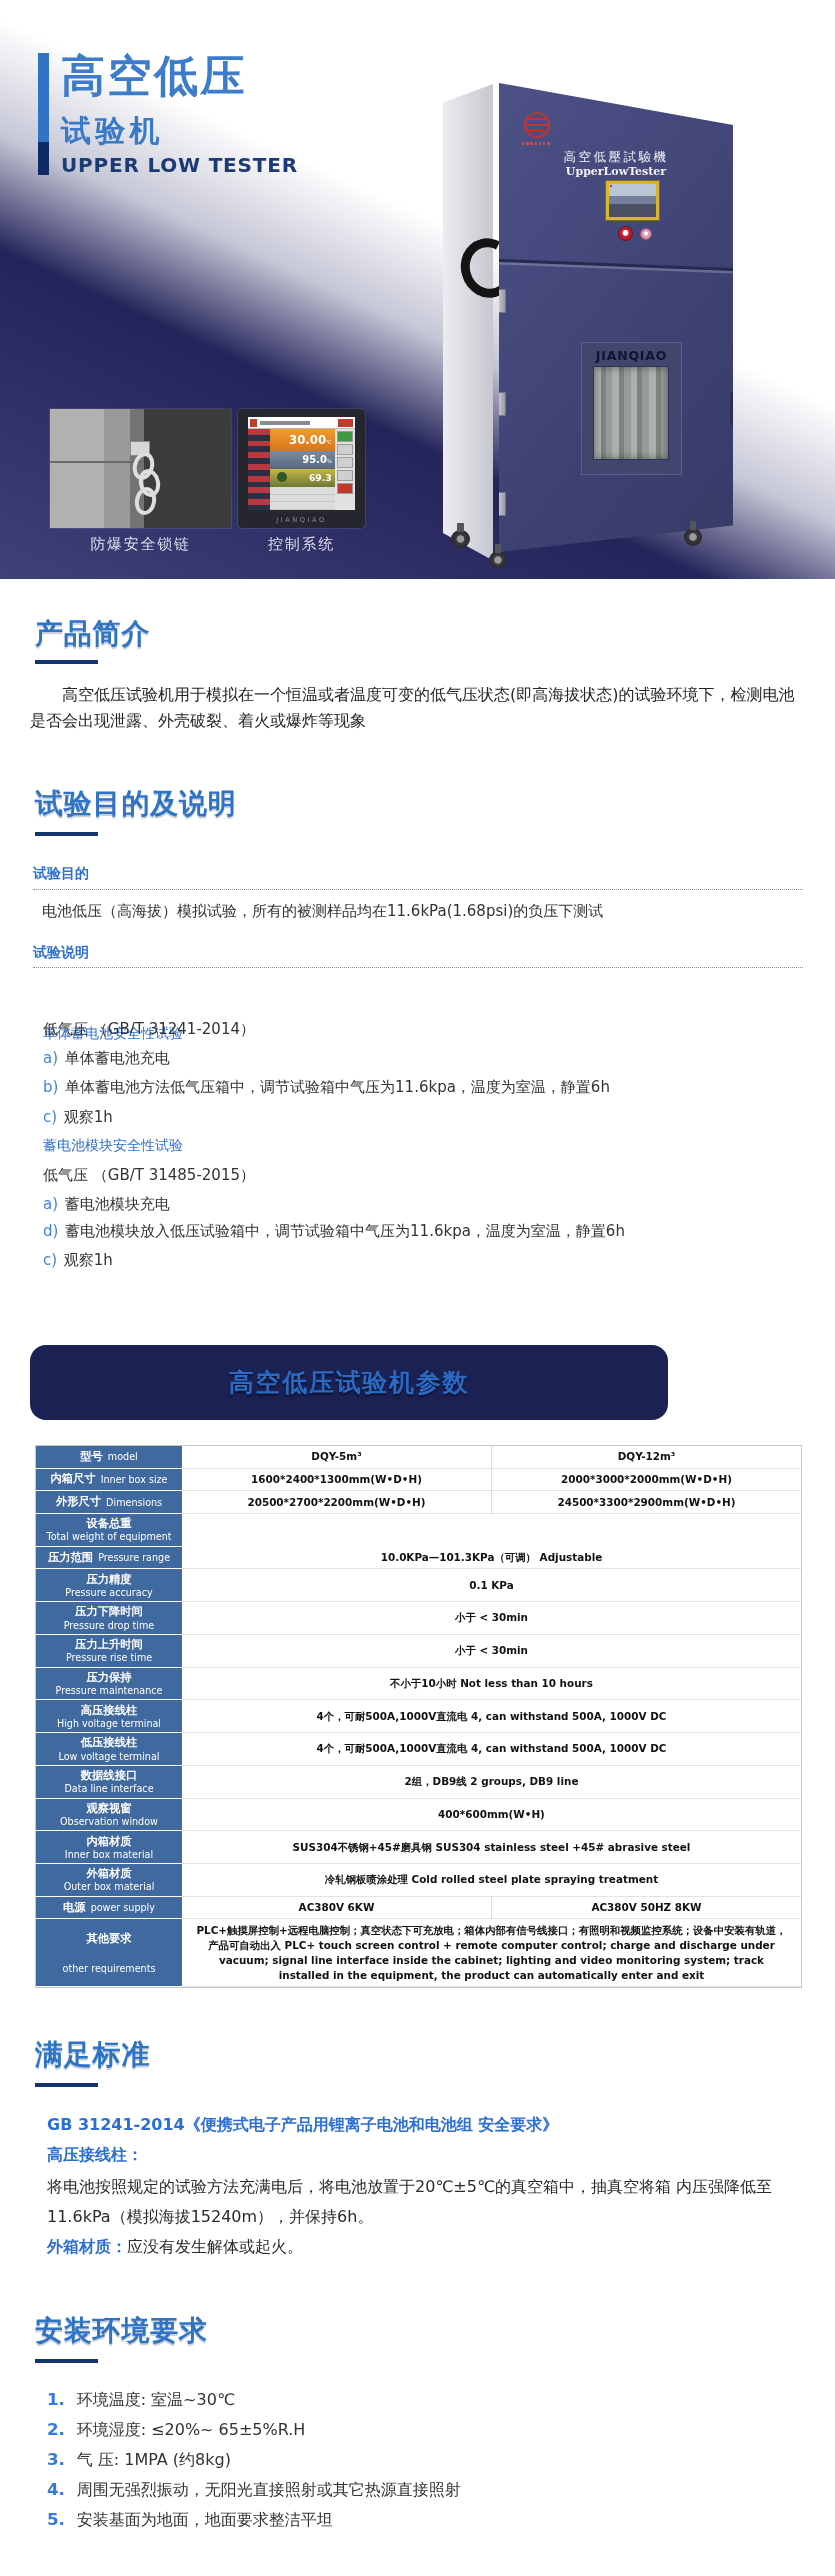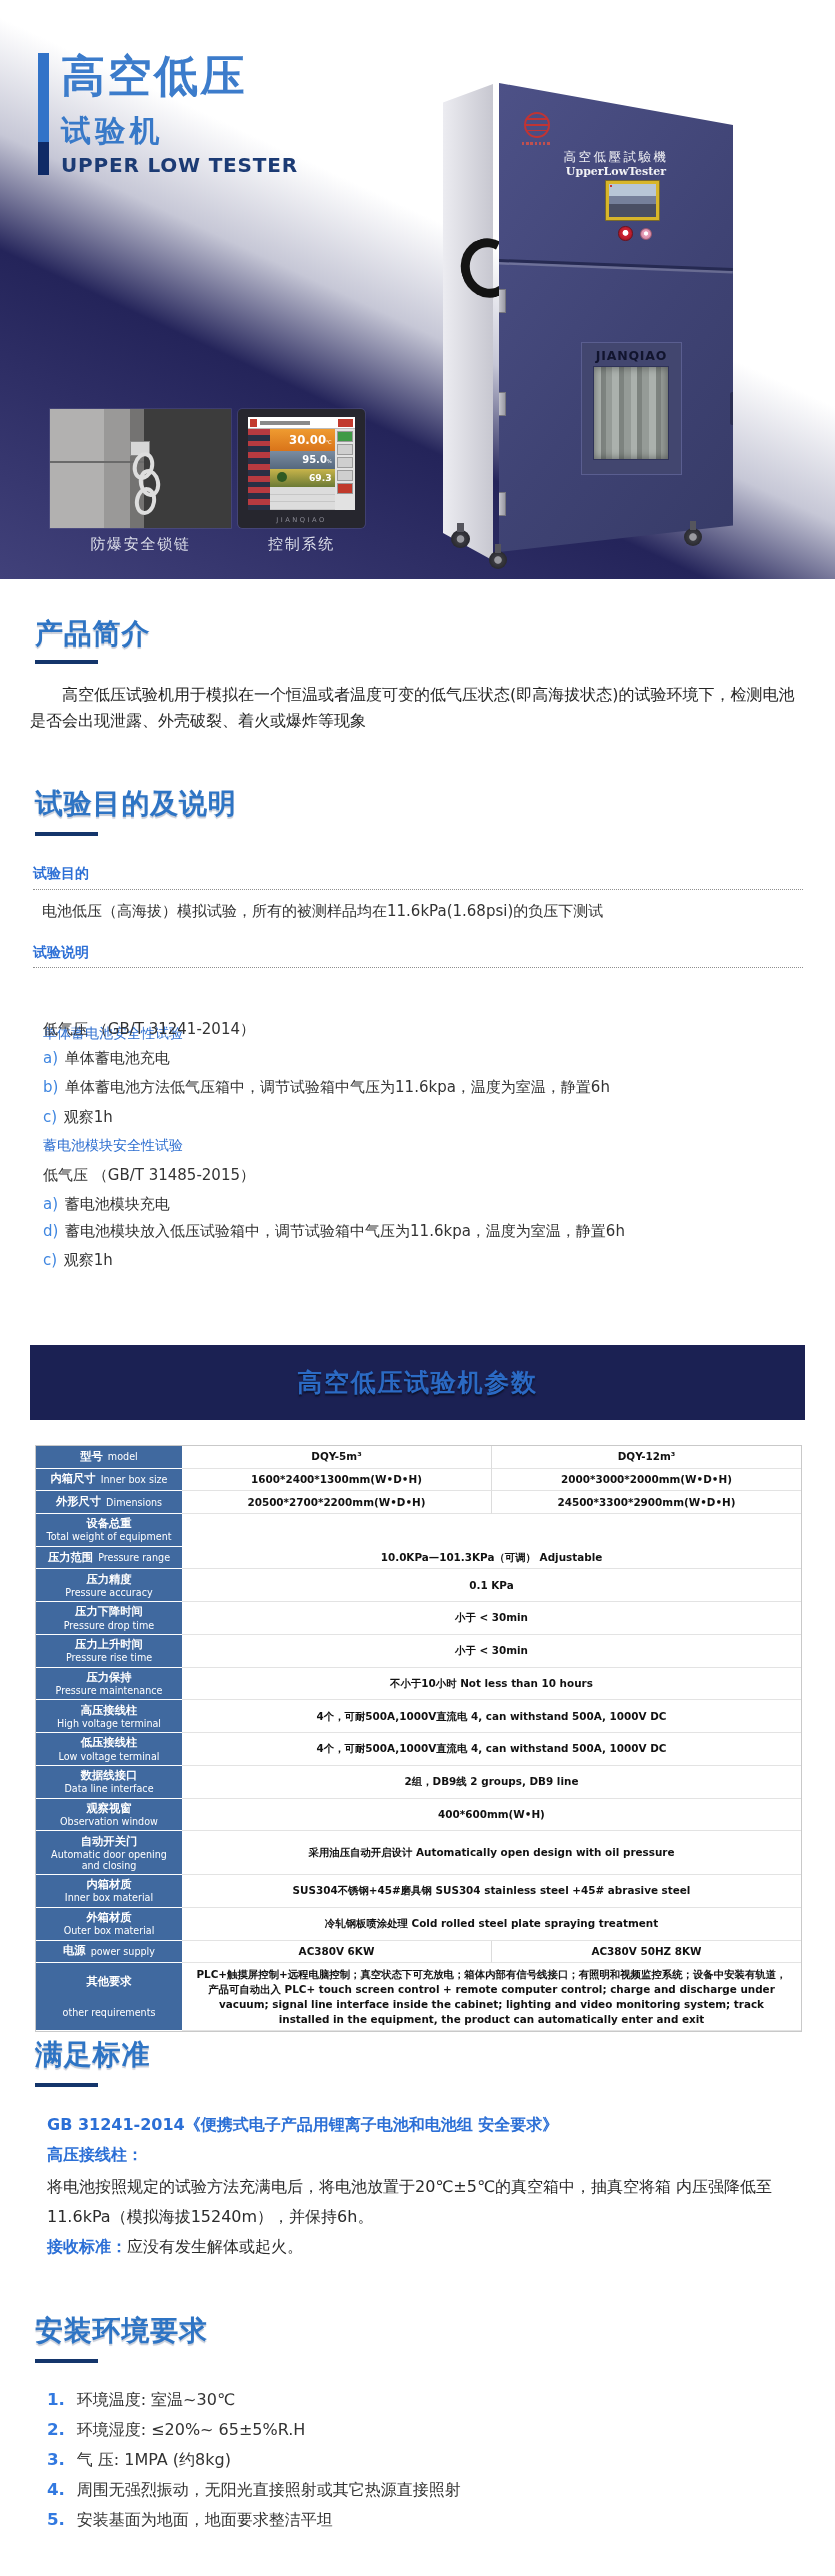--- a/index.html
+++ b/index.html
@@ -97,22 +97,22 @@
   .h2-line{position:absolute;left:35px;width:63px;height:4.2px;background:#14356b;}
   .para{position:absolute;color:#262626;font-size:16px;line-height:26px;}
   .sub-label{position:absolute;left:33px;font-size:14px;font-weight:bold;color:#2c6fd6;}
   .dotted{position:absolute;left:33px;width:770px;border-top:1.7px dotted #8f8f8f;}
   .blue-line{position:absolute;color:#2e6fd0;font-size:14px;}
   .plain-line{position:absolute;color:#333333;font-size:15px;}
   .step{position:absolute;left:43px;width:777px;font-size:15px;color:#333333;}
   .step .k{color:#3f86e0;margin-right:6.7px;}
 
   
-  .banner{position:absolute;left:30px;top:1345px;width:775px;height:75px;background:#1b2153;
-          display:flex;align-items:center;justify-content:center;}
+  .banner{position:absolute;left:30px;top:1345px;width:638px;height:75px;background:#1b2153;
+          display:flex;align-items:center;justify-content:center;border-radius:16px;}
   .banner-text{font-size:25px;font-weight:800;color:#2b6ac4;letter-spacing:1.7px;
           text-shadow:0 1.7px 1.7px rgba(0,0,0,.5);}
   .ptable{position:absolute;left:35px;top:1445px;width:765px;border:0.8px solid #c9c9c9;background:#fff;}
   .p-row{display:flex;align-items:stretch;}
   .p-label{width:136px;background:#40699f;color:#ffffff;text-align:center;
            display:flex;flex-wrap:wrap;align-items:center;justify-content:center;gap:0 5px;
            padding:3.3px 5px;border-bottom:0.8px solid #ffffff;}
   .p-cn{font-size:11.3px;font-weight:bold;line-height:1.25;}
   .p-en{font-size:9.6px;line-height:1.15;}
   .p-vals{flex:1;display:flex;}
@@ -376,30 +376,20 @@
     <div class="p-label">
       <span class="p-cn">观察视窗</span>
       <span class="p-en">Observation window</span>
     </div>
     <div class="p-vals">
       <div class="p-val">400*600mm(W•H)</div>
 
     </div>
   </div>
 
-  <div class="p-row">
-    <div class="p-label">
-      <span class="p-cn">自动开关门</span>
-      <span class="p-en">Automatic door opening and closing</span>
-    </div>
-    <div class="p-vals">
-      <div class="p-val">采用油压自动开启设计  Automatically open design with oil pressure</div>
-
-    </div>
-  </div>
 
   <div class="p-row">
     <div class="p-label">
       <span class="p-cn">内箱材质</span>
       <span class="p-en">Inner box material</span>
     </div>
     <div class="p-vals">
       <div class="p-val">SUS304不锈钢+45#磨具钢  SUS304 stainless steel +45# abrasive steel</div>
 
     </div>
@@ -437,21 +427,21 @@
 
     </div>
   </div>
 </div>
 
 <div class="h2" style="top:2036px;">满足标准</div>
 <div class="h2-line" style="top:2083px;"></div>
 <div class="std-blue" style="top:2115px;">GB 31241-2014《便携式电子产品用锂离子电池和电池组 安全要求》</div>
 <div class="std-blue" style="top:2145px;">高压接线柱：</div>
 <div class="std-body" style="top:2172px;">将电池按照规定的试验方法充满电后，将电池放置于20℃±5℃的真空箱中，抽真空将箱 内压强降低至11.6kPa（模拟海拔15240m），并保持6h。</div>
-<div class="std-body accept" style="top:2232px;"><span class="lbl">接收标准：</span><span>应没有发生解体或起火。</span></div>
+<div class="std-body accept" style="top:2232px;"><span class="lbl">外箱材质：</span><span>应没有发生解体或起火。</span></div>
 
 <div class="h2" style="top:2312px;">安装环境要求</div>
 <div class="h2-line" style="top:2359px;"></div>
 <div>
   <div class="inst-item" style="top: 2389px;">
     <span class="num">1.</span><span>环境温度: 室温~30℃</span>
   </div>
 
   <div class="inst-item" style="top: 2419px;">
     <span class="num">2.</span><span>环境湿度: ≤20%~ 65±5%R.H</span>

